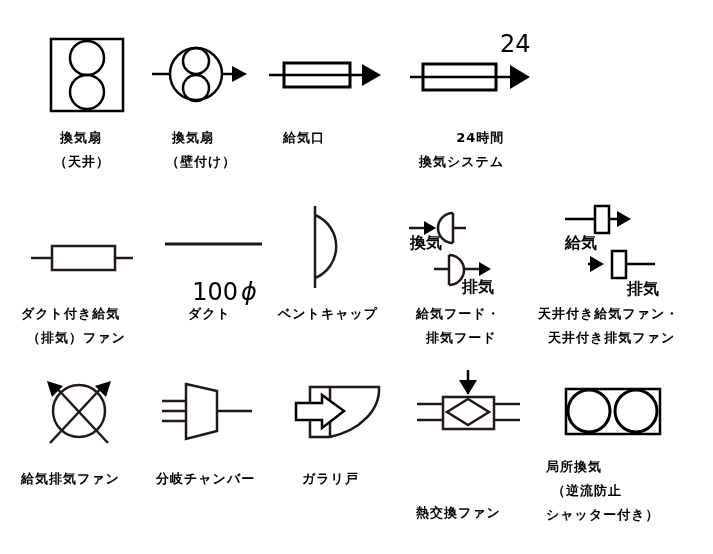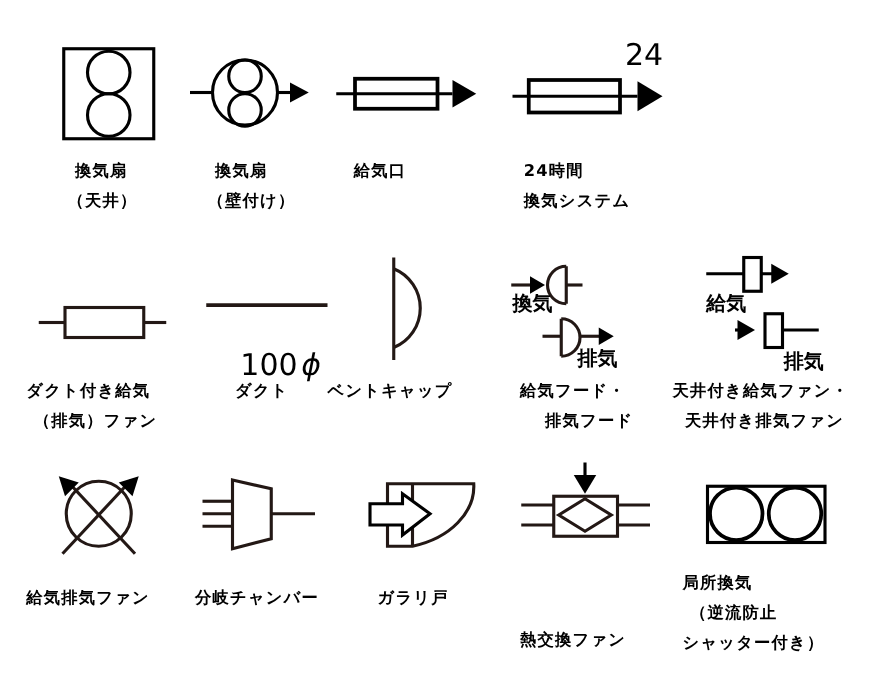--- a/index.html
+++ b/index.html
@@ -129,29 +129,29 @@
 <div class="small" style="left:410px; top:237px;">換気</div>
 <div class="small" style="left:462px; top:281px;">排気</div>
 <div class="small" style="left:565px; top:237px;">給気</div>
 <div class="small" style="left:627px; top:283px;">排気</div>
 
 <div class="lbl" style="left:60px; top:126px;"><span>換気扇</span>
 <span style="margin-left:-6px;">（天井）</span></div>
 <div class="lbl" style="left:172px; top:126px;"><span>換気扇</span>
 <span style="margin-left:-6px;">（壁付け）</span></div>
 <div class="lbl" style="left:283px; top:126px;">給気口</div>
-<div class="lbl" style="left:419px; top:126px;"><span>24時間</span>
+<div class="lbl" style="left:419px; top:126px;text-align:right;"><span>24時間</span>
 <span>換気システム</span></div>
 
 <div class="lbl" style="left:21px; top:302px;"><span>ダクト付き給気</span>
 <span style="margin-left:6px;">（排気）ファン</span></div>
 <div class="lbl" style="left:188px; top:302px;">ダクト</div>
-<div class="lbl" style="left:262px; top:302px;">ベントキャップ</div>
+<div class="lbl" style="left:278px; top:302px;">ベントキャップ</div>
 <div class="lbl" style="left:416px; top:302px;"><span>給気フード・</span>
-<span style="margin-left:20px;text-align:right;">排気フード</span></div>
+<span style="margin-left:10px;text-align:right;">排気フード</span></div>
 <div class="lbl" style="left:538px; top:302px;"><span>天井付き給気ファン・</span>
 <span style="margin-left:10px;">天井付き排気ファン</span></div>
 
 <div class="lbl" style="left:21px; top:467px;">給気排気ファン</div>
 <div class="lbl" style="left:156px; top:467px;">分岐チャンバー</div>
 <div class="lbl" style="left:302px; top:467px;">ガラリ戸</div>
 <div class="lbl" style="left:416px; top:467px;margin-top:34px;">熱交換ファン</div>
 <div class="lbl" style="left:546px; top:455px;"><span>局所換気</span>
 <span style="margin-left:6px;">（逆流防止</span>
 <span>シャッター付き）</span></div>

